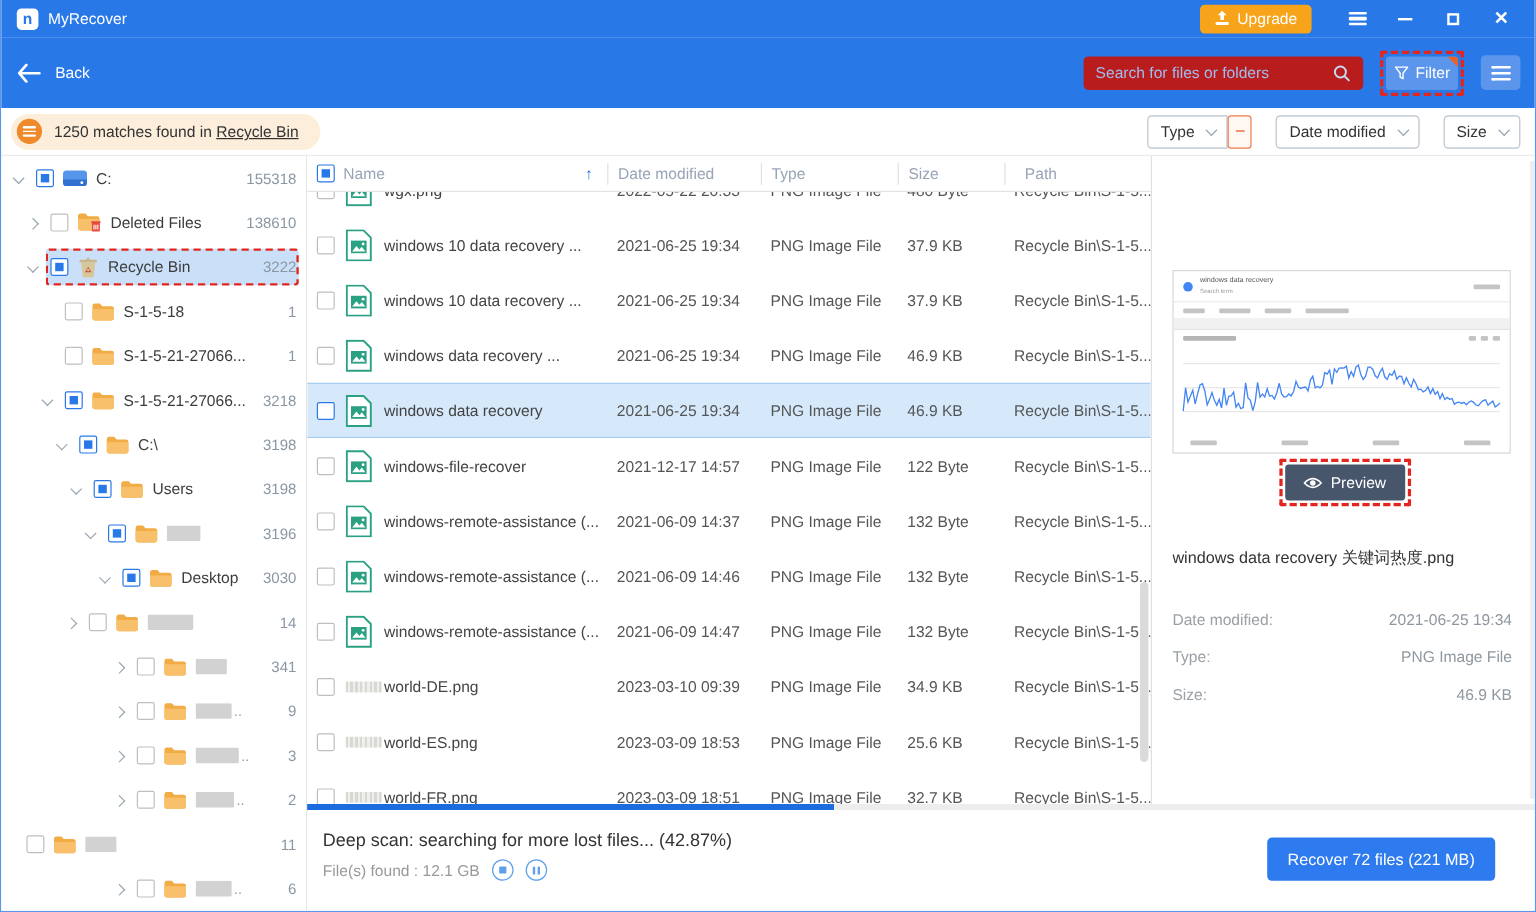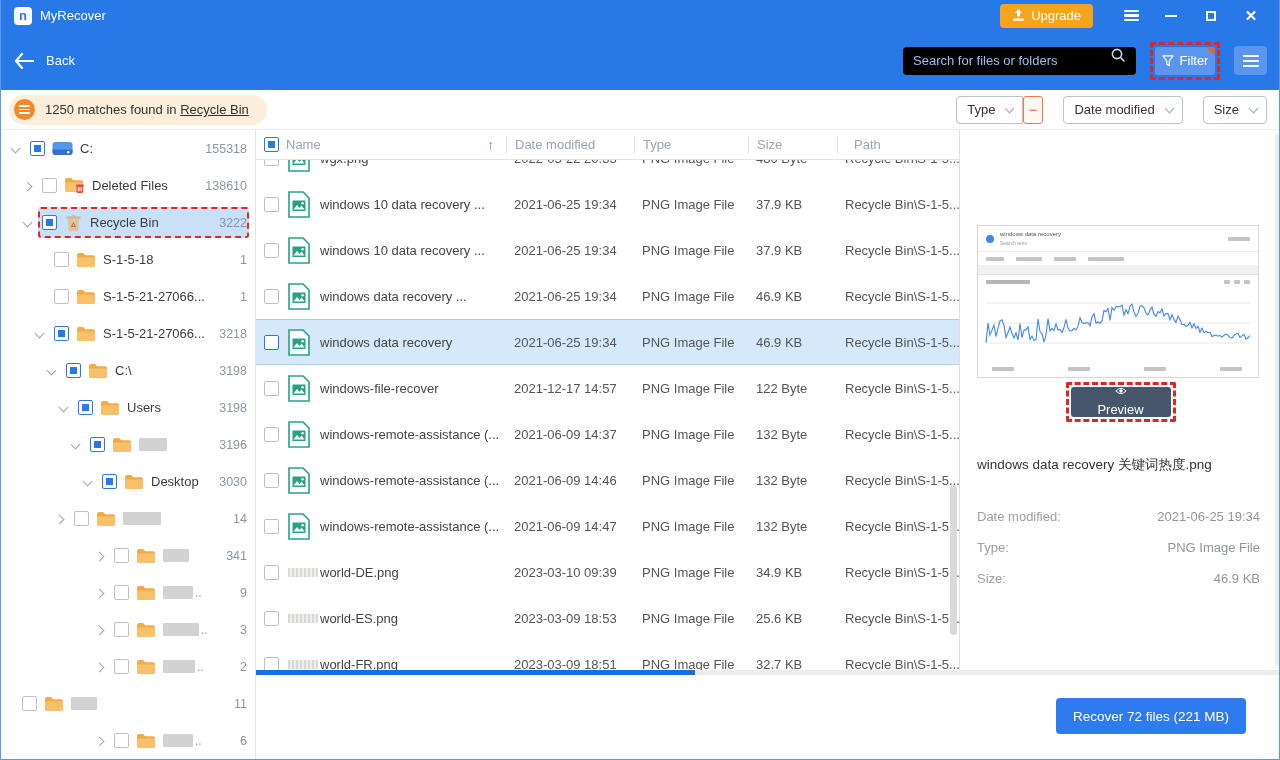--- a/index.html
+++ b/index.html
@@ -18,21 +18,21 @@
   .hamburger { display:inline-block; width:15px; }
   .hamburger i { display:block; height:2.2px; background:#fff; margin:2.6px 0; border-radius:1px; }
   .min-glyph { display:inline-block; width:12px; height:2px; background:#fff; }
   .max-glyph { display:inline-block; width:10px; height:10px; border:2px solid #fff; }
   .close-glyph { font-size:15px; font-weight:bold; line-height:1; }
 
   
   .toolbar { position:absolute; left:0; top:31px; right:0; height:59px; background:#2878E8; display:flex; align-items:center; padding:0 12px 0 13px; }
   .back-btn { display:flex; align-items:center; gap:12px; color:#fff; cursor:pointer; }
   .toolbar-right { margin-left:auto; display:flex; align-items:center; gap:14px; }
-  .search-box { width:233px; height:28px; background:#000000; border-radius:4px; display:flex; padding:0 10px; }
+  .search-box { width:233px; height:28px; background:#b91c1c; border-radius:4px; display:flex; align-items:center; padding:0 10px; }
   .search-box input { flex:1; background:transparent; border:none; outline:none; color:#DCE9FB; font-size:13px; font-family:"Liberation Sans",sans-serif; }
   .search-box input::placeholder { color:#9FBDEE; }
   .hl-dash-wrap { border:3px dashed #E3251F; border-radius:2px; padding:2px; }
   .filter-btn { position:relative; background:#5B96EC; border:none; color:#fff; height:28px; min-width:60px; border-radius:3px; display:flex; align-items:center; justify-content:center; gap:6px; font-size:13px; cursor:pointer; overflow:hidden; }
   .filter-corner { position:absolute; top:0; right:0; width:0; height:0; border-left:9px solid transparent; border-top:9px solid #E8622C; }
   .listview-btn { background:#5B96EC; border:none; width:33px; height:29px; border-radius:4px; display:flex; align-items:center; justify-content:center; cursor:pointer; }
   .listglyph i { display:block; width:16px; height:2px; background:#fff; margin:3px 0; border-radius:1px; position:relative; }
   .listglyph i::before { content:''; position:absolute; left:-0px; top:0; width:3px; height:2px; background:#fff; }
 
   
@@ -105,21 +105,21 @@
   .pvm-t2 { font-size:5px; color:#999; line-height:1.2; }
   .pvm-legend .bar { margin-left:auto; }
   .bar { display:inline-block; height:4px; background:#C4C4C4; border-radius:1px; }
   .pvm-tabs { height:13px; display:flex; align-items:center; gap:12px; padding:0 8px; }
   .pvm-band { height:9px; background:#F1F1F1; }
   .pvm-chartcard { border-top:1px solid #E3E3E3; }
   .pvm-chart-head { height:14px; display:flex; align-items:center; padding:0 8px; gap:4px; }
   .pvm-chart-head .right { margin-left:auto; display:flex; gap:4px; }
   .pvm-axis { display:flex; justify-content:space-between; padding:0 16px 0 14px; height:10px; align-items:center; }
   .pv-btn-wrap { position:absolute; left:50%; transform:translateX(-50%); top:252px; }
-  .preview-btn { width:100px; height:30px; background:#47566B; border:none; border-radius:3px; color:#fff; font-size:13px; display:flex; align-items:center; justify-content:center; gap:7px; cursor:pointer;flex-direction:column; }
+  .preview-btn { width:100px; height:30px; background:#47566B; border:none; border-radius:3px; color:#fff; font-size:13px; display:flex; align-items:center; justify-content:center; gap:7px; cursor:pointer; }
   .pv-filename { position:absolute; left:17px; right:20px; top:326px; color:#333; font-size:13.5px; white-space:nowrap; overflow:hidden; }
   .pv-details { position:absolute; left:17px; right:21px; top:371px; }
   .detail-row { display:flex; justify-content:space-between; height:31px; align-items:center; }
   .detail-label { color:#9AA0A6; }
   .detail-value { color:#8F979F; }
 
   
   .progress-track { position:absolute; left:255px; top:670px; right:0; height:5px; background:#EDEDED; }
   .progress-fill { height:5px; background:#1C6CE0; }
   .footer { position:absolute; left:255px; top:675px; right:0; bottom:0; background:#fff; }
@@ -788,16 +788,31 @@
     <span class="detail-value">46.9 KB</span>
   </div>
       </div>
     <div class="pv-scroll"></div>
   </div>
 
   <div class="progress-track">
     <div class="progress-fill" id="progress-fill" style="width: 42.87%;"></div>
   </div>
   <div class="footer">
+    <div class="footer-left">
+      <div class="scan-status">Deep scan: searching for more lost files... (42.87%)</div>
+      <div class="found-row">
+        <span class="found-text">File(s) found : 12.1 GB</span>
+        <button class="circ-btn">
+            <span class="stop-glyph"></span>
+          </button>
+        <button class="circ-btn">
+            <span class="pause-glyph">
+              <i></i>
+              <i></i>
+            </span>
+          </button>
+      </div>
+    </div>
     <button class="recover-btn">Recover 72 files (221 MB)</button>
   </div>
 
 </div>
 
 </body></html>

